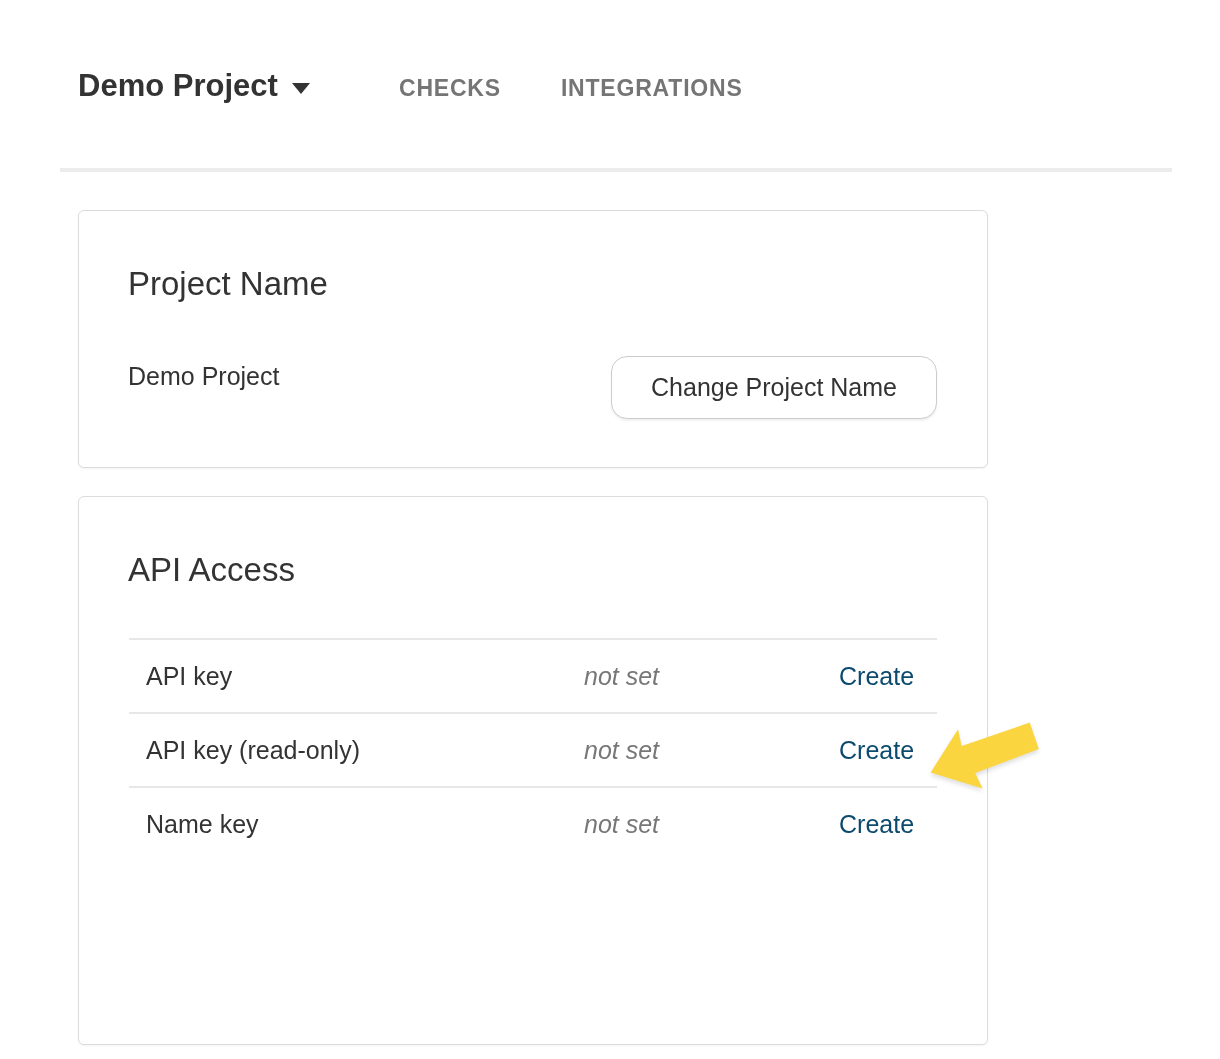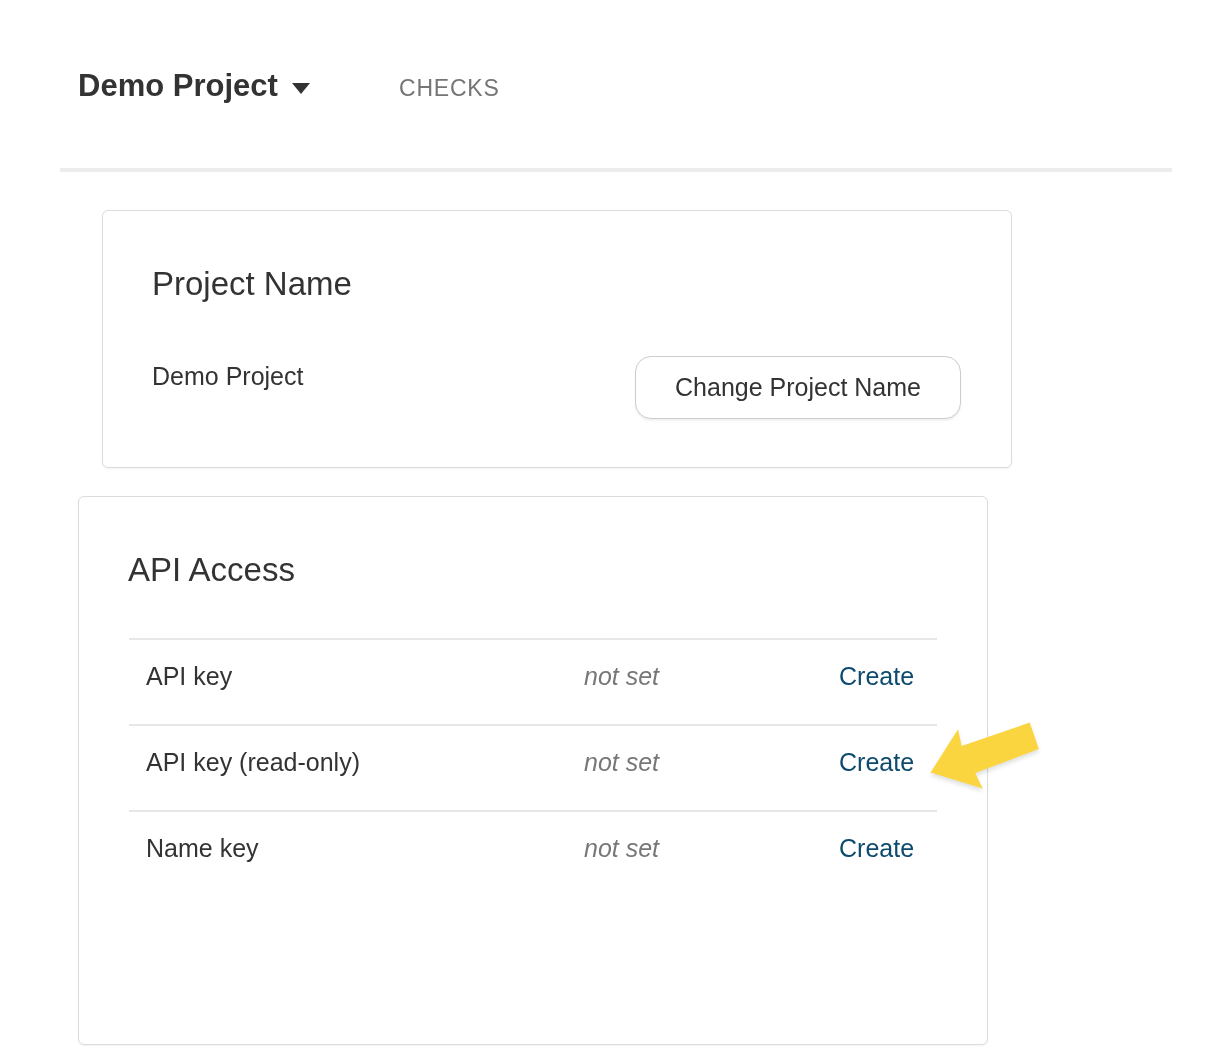--- a/index.html
+++ b/index.html
@@ -23,21 +23,21 @@
   }
   .caret {
     width: 0; height: 0; margin-left: 14px; margin-top: 4px;
     border-left: 9px solid transparent;
     border-right: 9px solid transparent;
     border-top: 11px solid #333333;
   }
 
   .nav-tabs {
     position: absolute; left: 369px; top: 75px;
-    display: flex; align-items: flex-start;
+    display: flex; align-items: flex-start; font-weight: bold;
   }
   .nav-tab {
     position: relative;
     display: block;
     height: 97px;              
     padding: 0 30px;
     font-size: 23px; letter-spacing: 0.8px;
     line-height: 27px;
     color: #757575; text-decoration: none;
     cursor: pointer;
@@ -54,21 +54,21 @@
   }
 
   
   .card {
     position: absolute; left: 78px; width: 910px;
     background: #ffffff;
     border: 1px solid #dcdcdc;
     border-radius: 6px;
     box-shadow: 0 1px 2px rgba(0,0,0,0.05);
   }
-  .card-project { top: 210px; height: 258px; margin-left: 24px; }
+  .card-project { top: 210px; height: 258px; }
   .card-api     { top: 496px; height: 549px; }
 
   .card h1 {
     margin: 54px 0 0 49px;
     font-size: 33px; font-weight: normal; line-height: 38px;
     color: #333333;
   }
 
   
   .project-value {
@@ -88,21 +88,20 @@
   }
 
   
   .api-table { margin: 49px 50px 0 50px; }
   .api-row {
     display: grid;
     grid-template-columns: 455px 255px 1fr;
     align-items: center;
     height: 74px;
     border-top: 2px solid #e7e7e7;
-    margin-top: 12px;
   }
   .api-label { padding-left: 17px; font-size: 25px; color: #333333; }
   .api-value { font-style: italic; font-size: 25px; color: #777777; }
   .api-action {
     text-align: left; padding-right: 14px;
     font-size: 25px; color: #0c4a6e; text-decoration: none; cursor: pointer;
   }
 
   
   .arrow-annotation {
@@ -116,20 +115,21 @@
 </head>
 <body>
 
 <div class="navbar">
   <a class="project-menu">
     <span>Demo Project</span>
     <span class="caret"></span>
   </a>
   <nav class="nav-tabs">
     <a class="nav-tab">CHECKS</a>
+    <a class="nav-tab">INTEGRATIONS</a>
   </nav>
   <div class="nav-divider"></div>
 </div>
 
 <section class="card card-project">
   <h1>Project Name</h1>
   <div class="project-value">Demo Project</div>
   <button class="btn-change">Change Project Name</button>
 </section>
 

